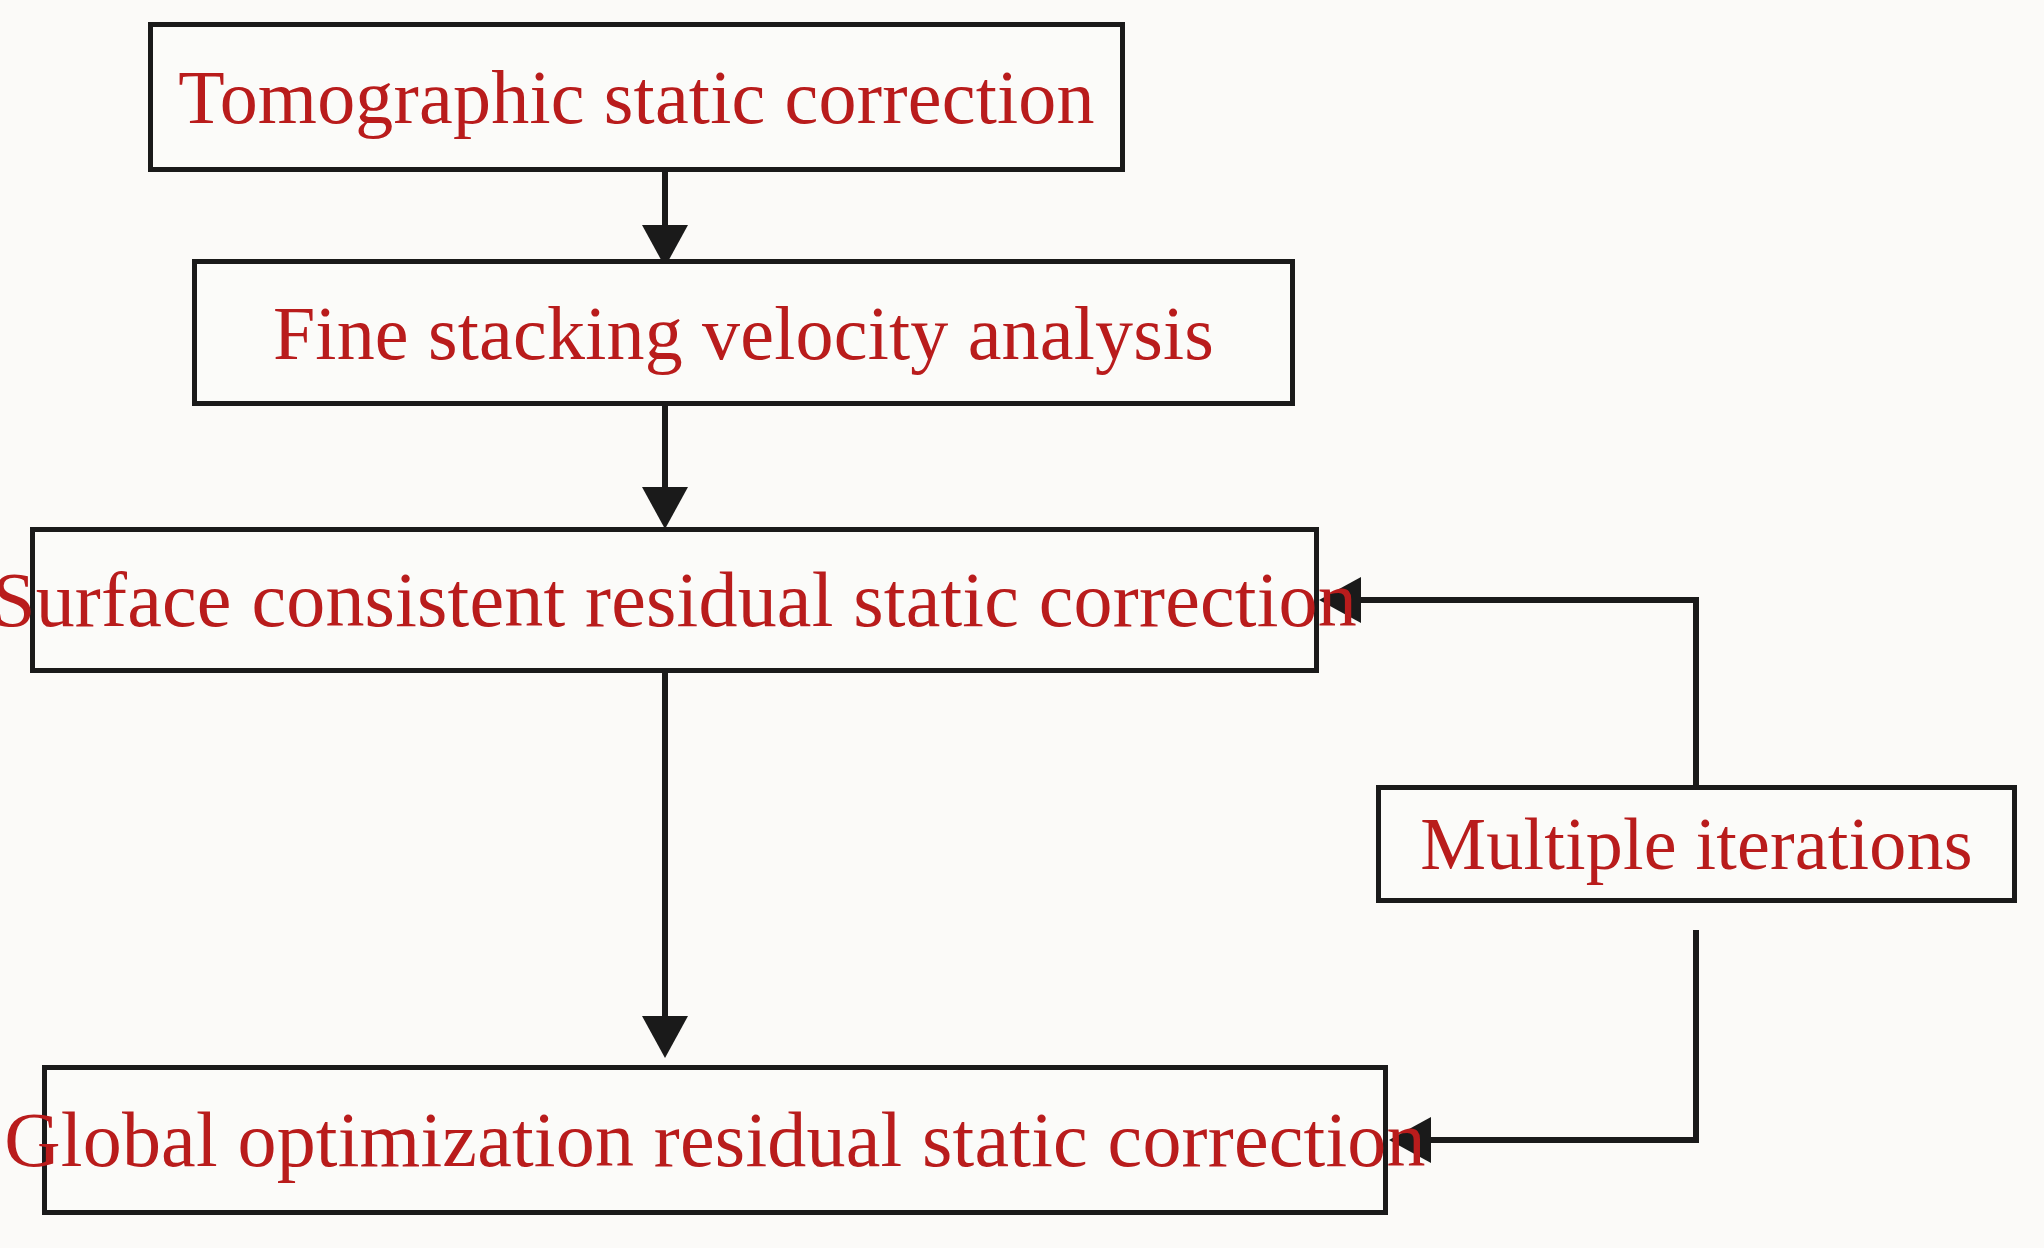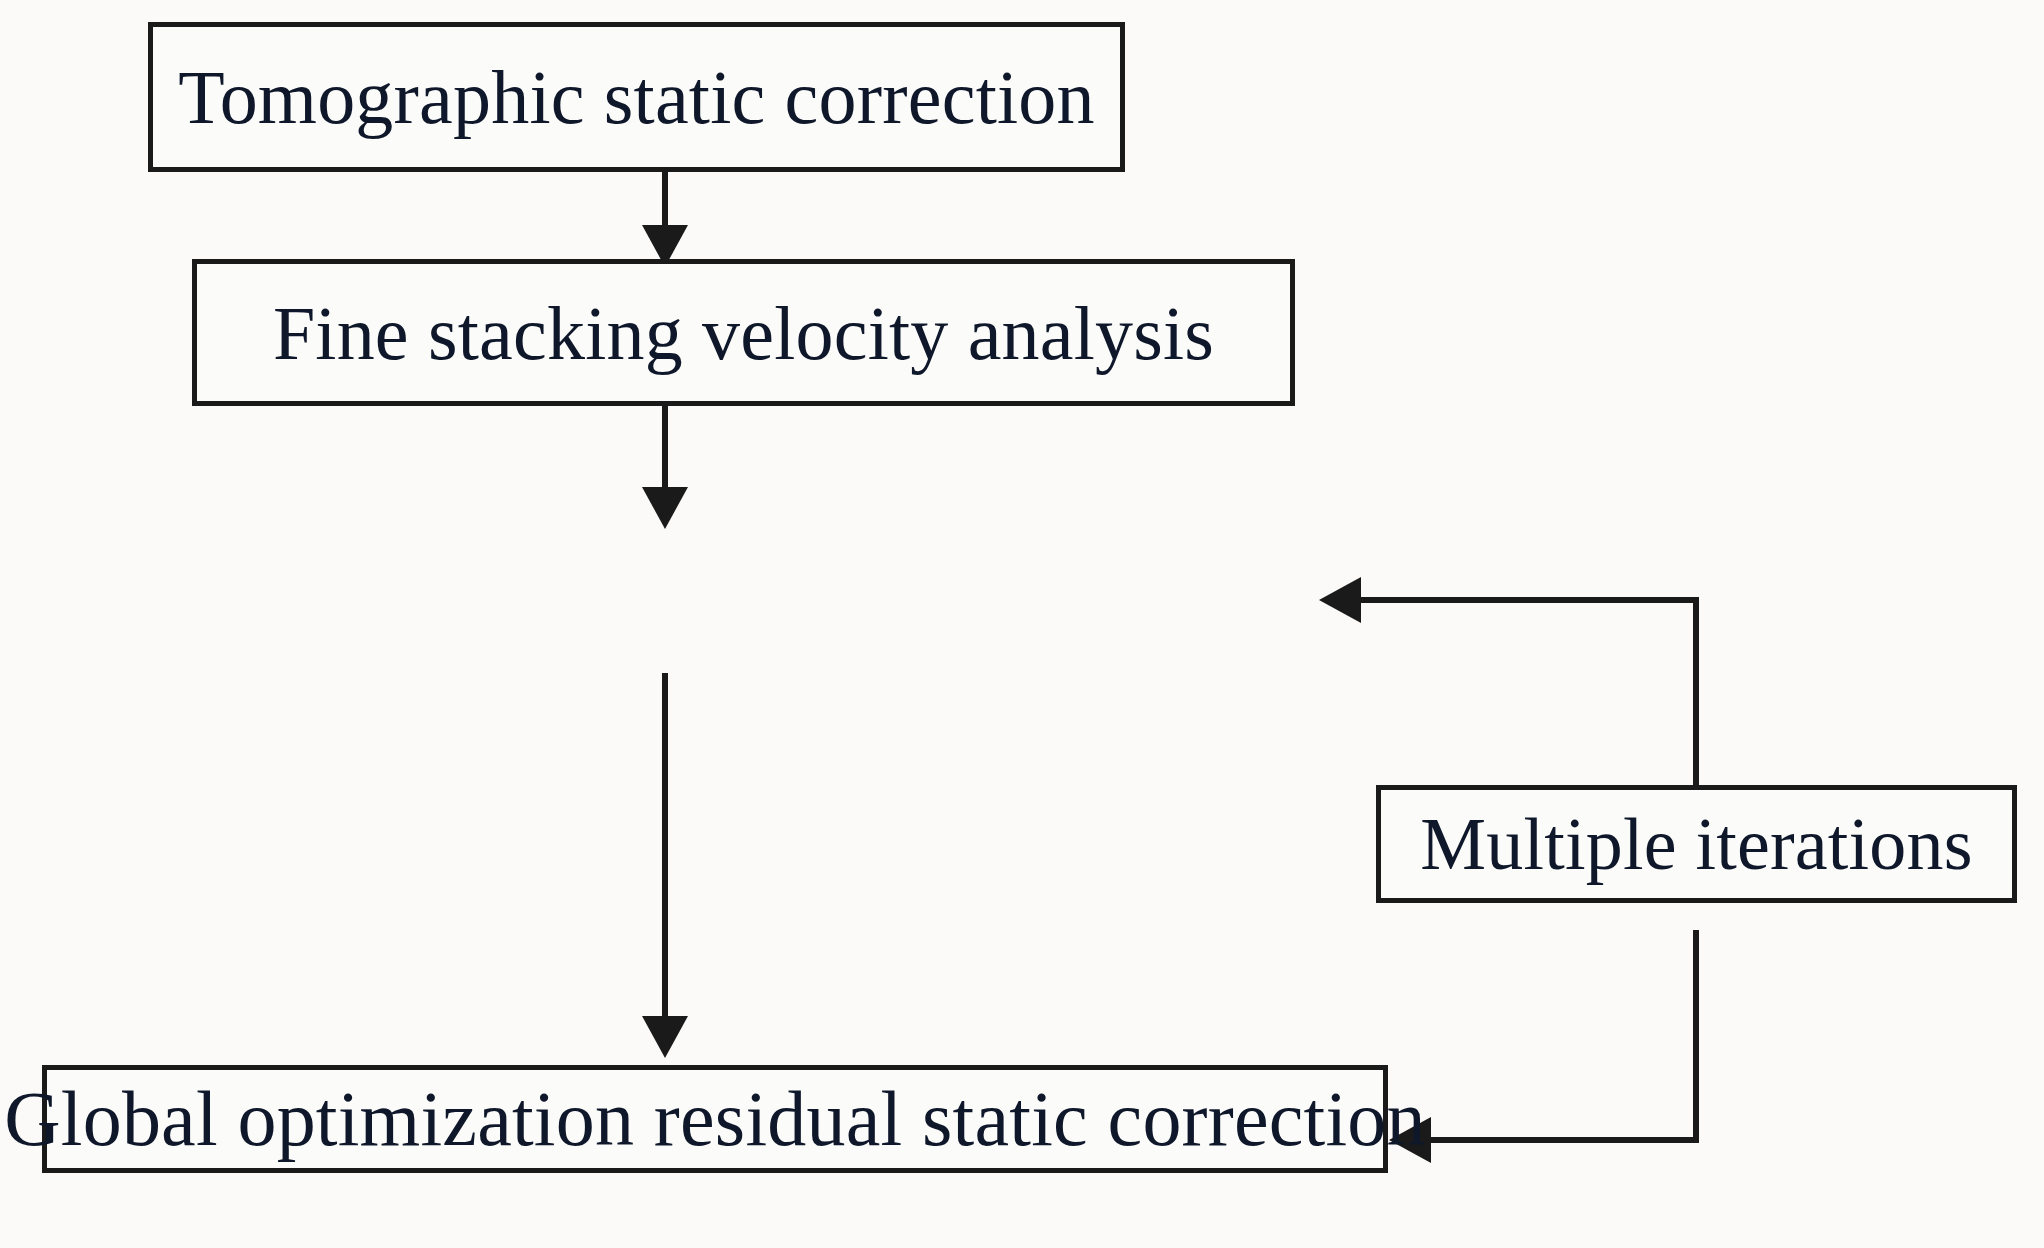--- a/index.html
+++ b/index.html
@@ -20,21 +20,21 @@
     position: absolute;
     box-sizing: border-box;
     border: 5px solid #1a1a1a;
     background: #fbfbf9;
     display: flex;
     align-items: center;
     justify-content: center;
     z-index: 3;
   }
   .node-label {
-    color: #0f172a;
+    color: #b91c1c;
     font-weight: 400;
     white-space: nowrap;
     line-height: 1;
     letter-spacing: 0.2px;
   }
   
   #node-tomographic {
     left: 148px;  top: 22px;   width: 977px; height: 150px;
   }
   #node-tomographic .node-label { font-size: 76px; }
@@ -48,21 +48,21 @@
     left: 30px;  top: 527px;  width: 1289px; height: 146px;
   }
   #node-surface-consistent .node-label { font-size: 78px; }
 
   #node-multiple-iterations {
     left: 1376px; top: 785px; width: 641px; height: 118px;
   }
   #node-multiple-iterations .node-label { font-size: 74px; }
 
   #node-global-optimization {
-    left: 42px;  top: 1065px; width: 1346px; height: 108px;
+    left: 42px;  top: 1065px; width: 1346px; height: 150px;
   }
   #node-global-optimization .node-label { font-size: 78px; }
 
   
   .vline {
     position: absolute;
     width: 6px;
     background: #1a1a1a;
     z-index: 1;
   }
@@ -112,20 +112,23 @@
 <div id="canvas">
 
   <div class="node" id="node-tomographic">
     <span class="node-label">Tomographic static correction</span>
   </div>
 
   <div class="node" id="node-fine-stacking">
     <span class="node-label">Fine stacking velocity analysis</span>
   </div>
 
+  <div class="node" id="node-surface-consistent">
+    <span class="node-label">Surface consistent residual static correction</span>
+  </div>
 
   <div class="node" id="node-multiple-iterations">
     <span class="node-label">Multiple iterations</span>
   </div>
 
   <div class="node" id="node-global-optimization">
     <span class="node-label">Global optimization residual static correction</span>
   </div>
 
   <div class="vline" id="edge1-line"></div>

